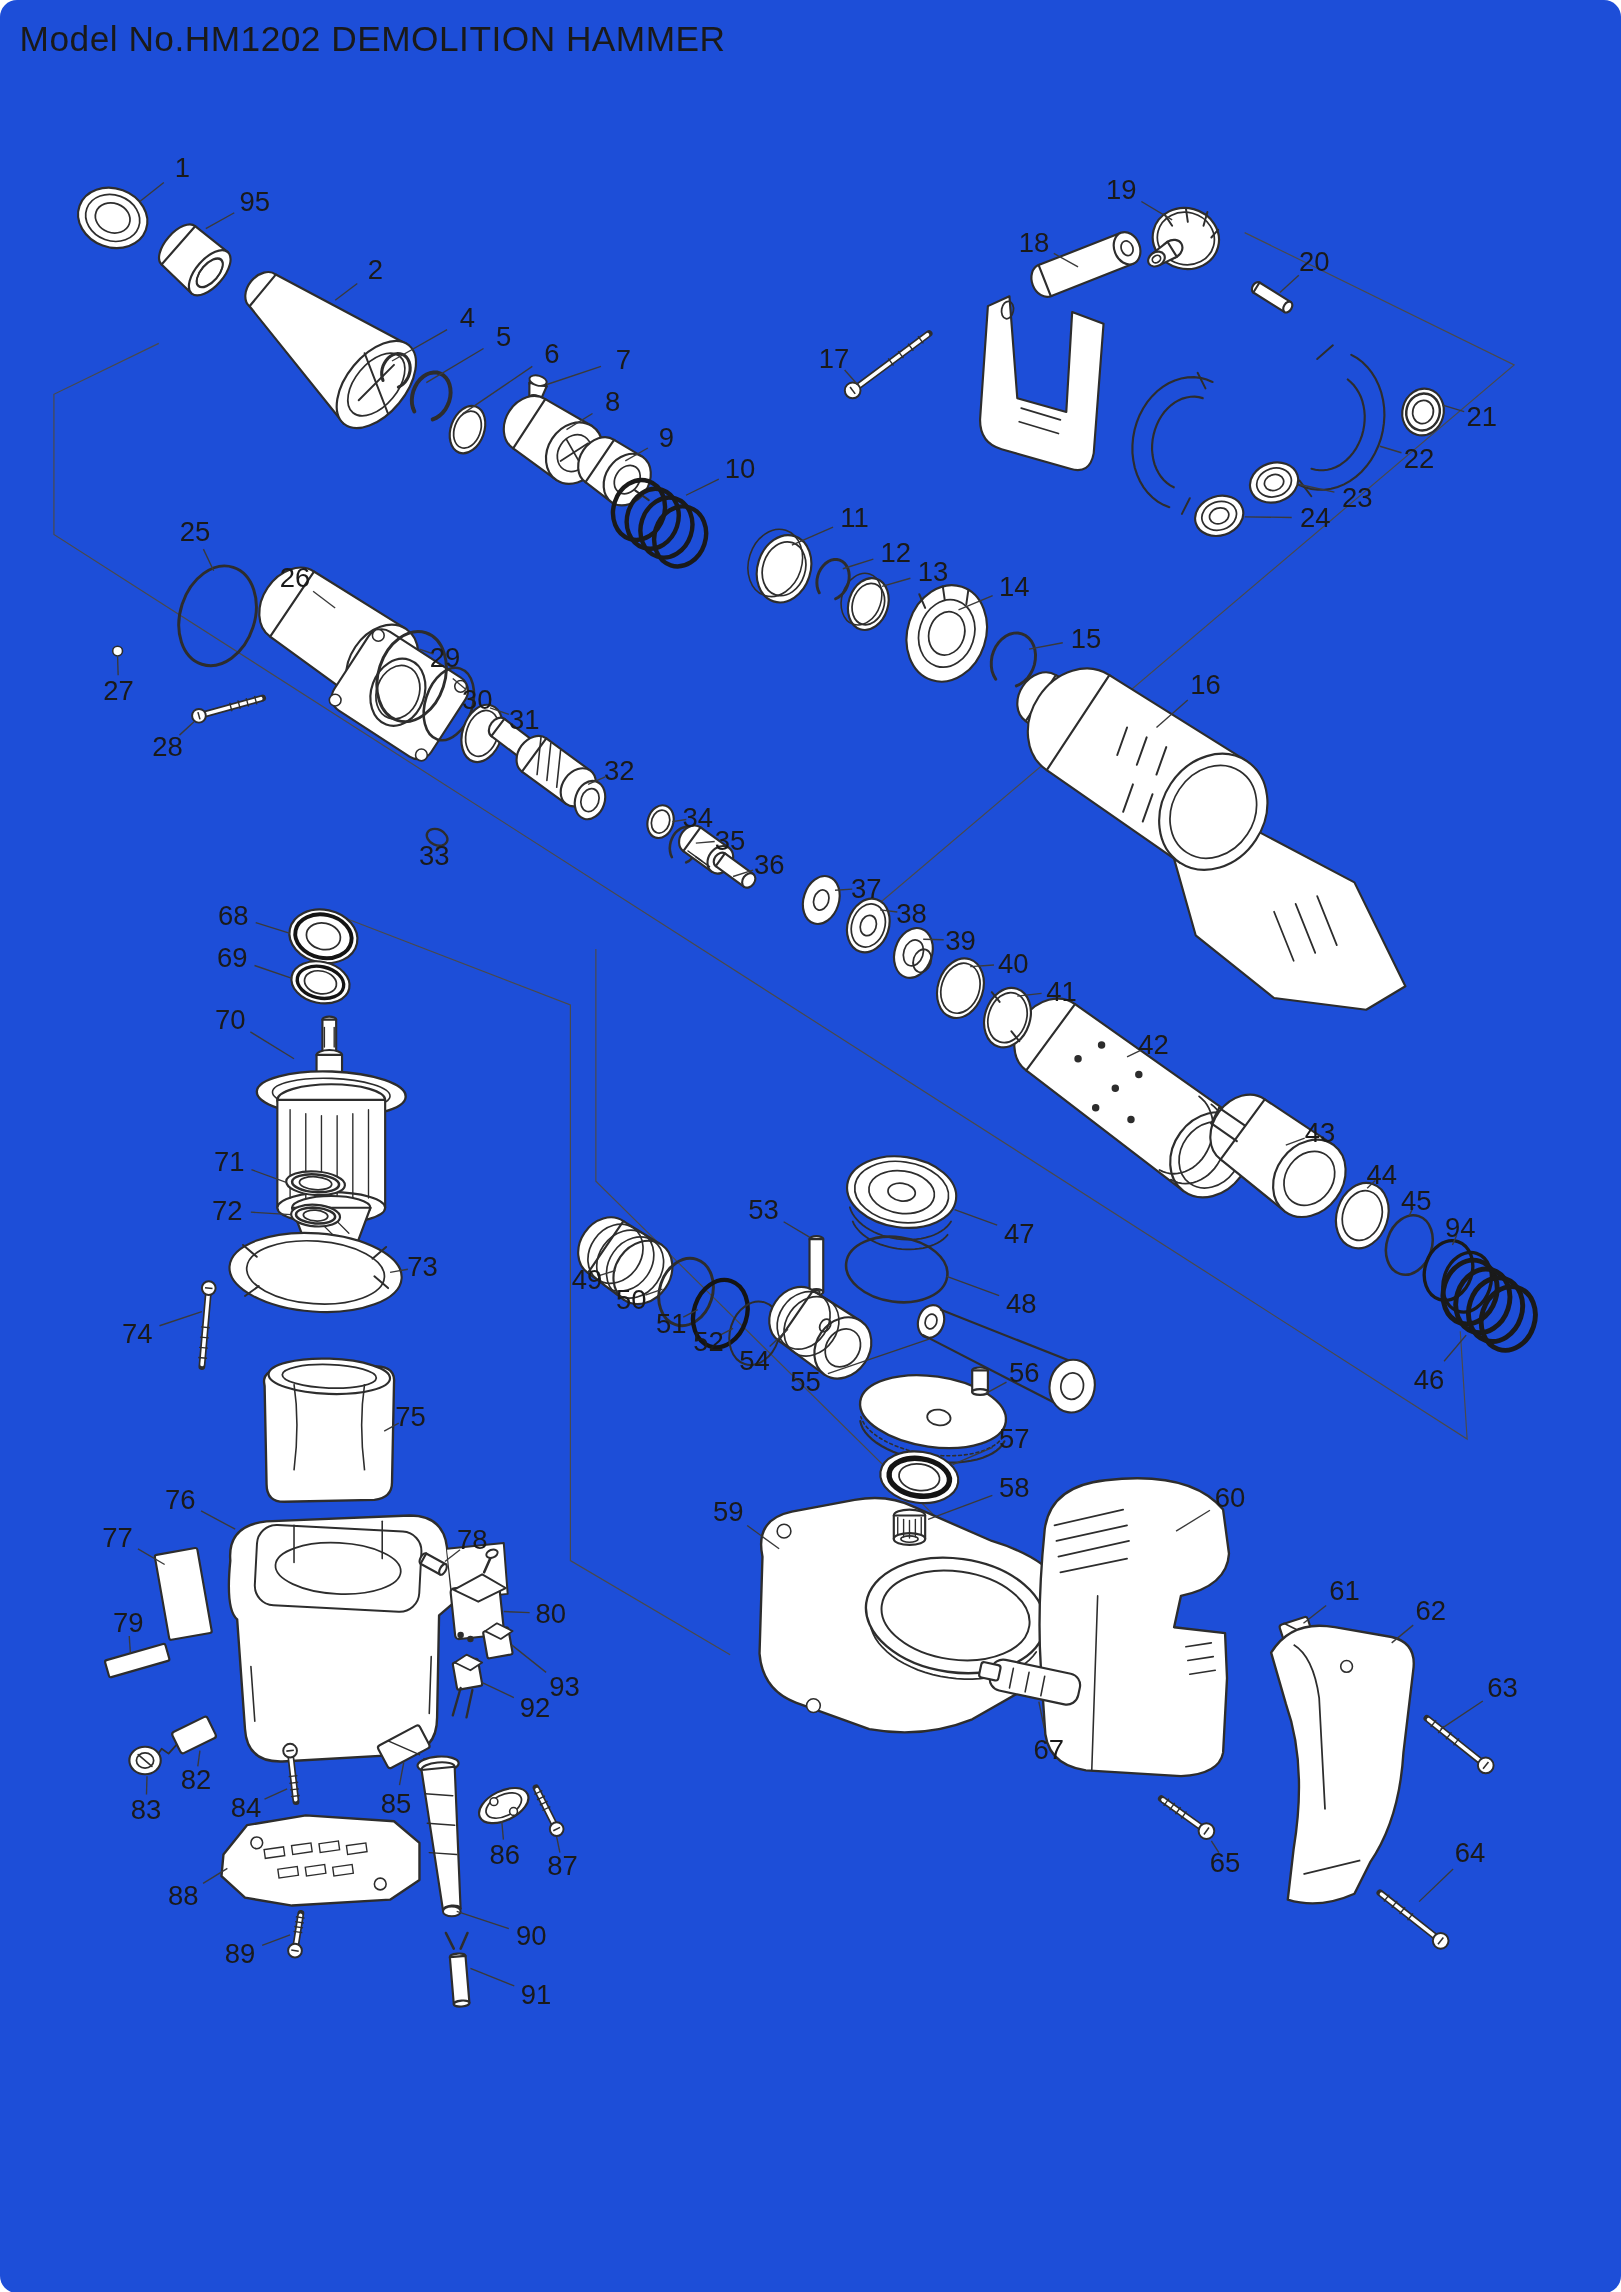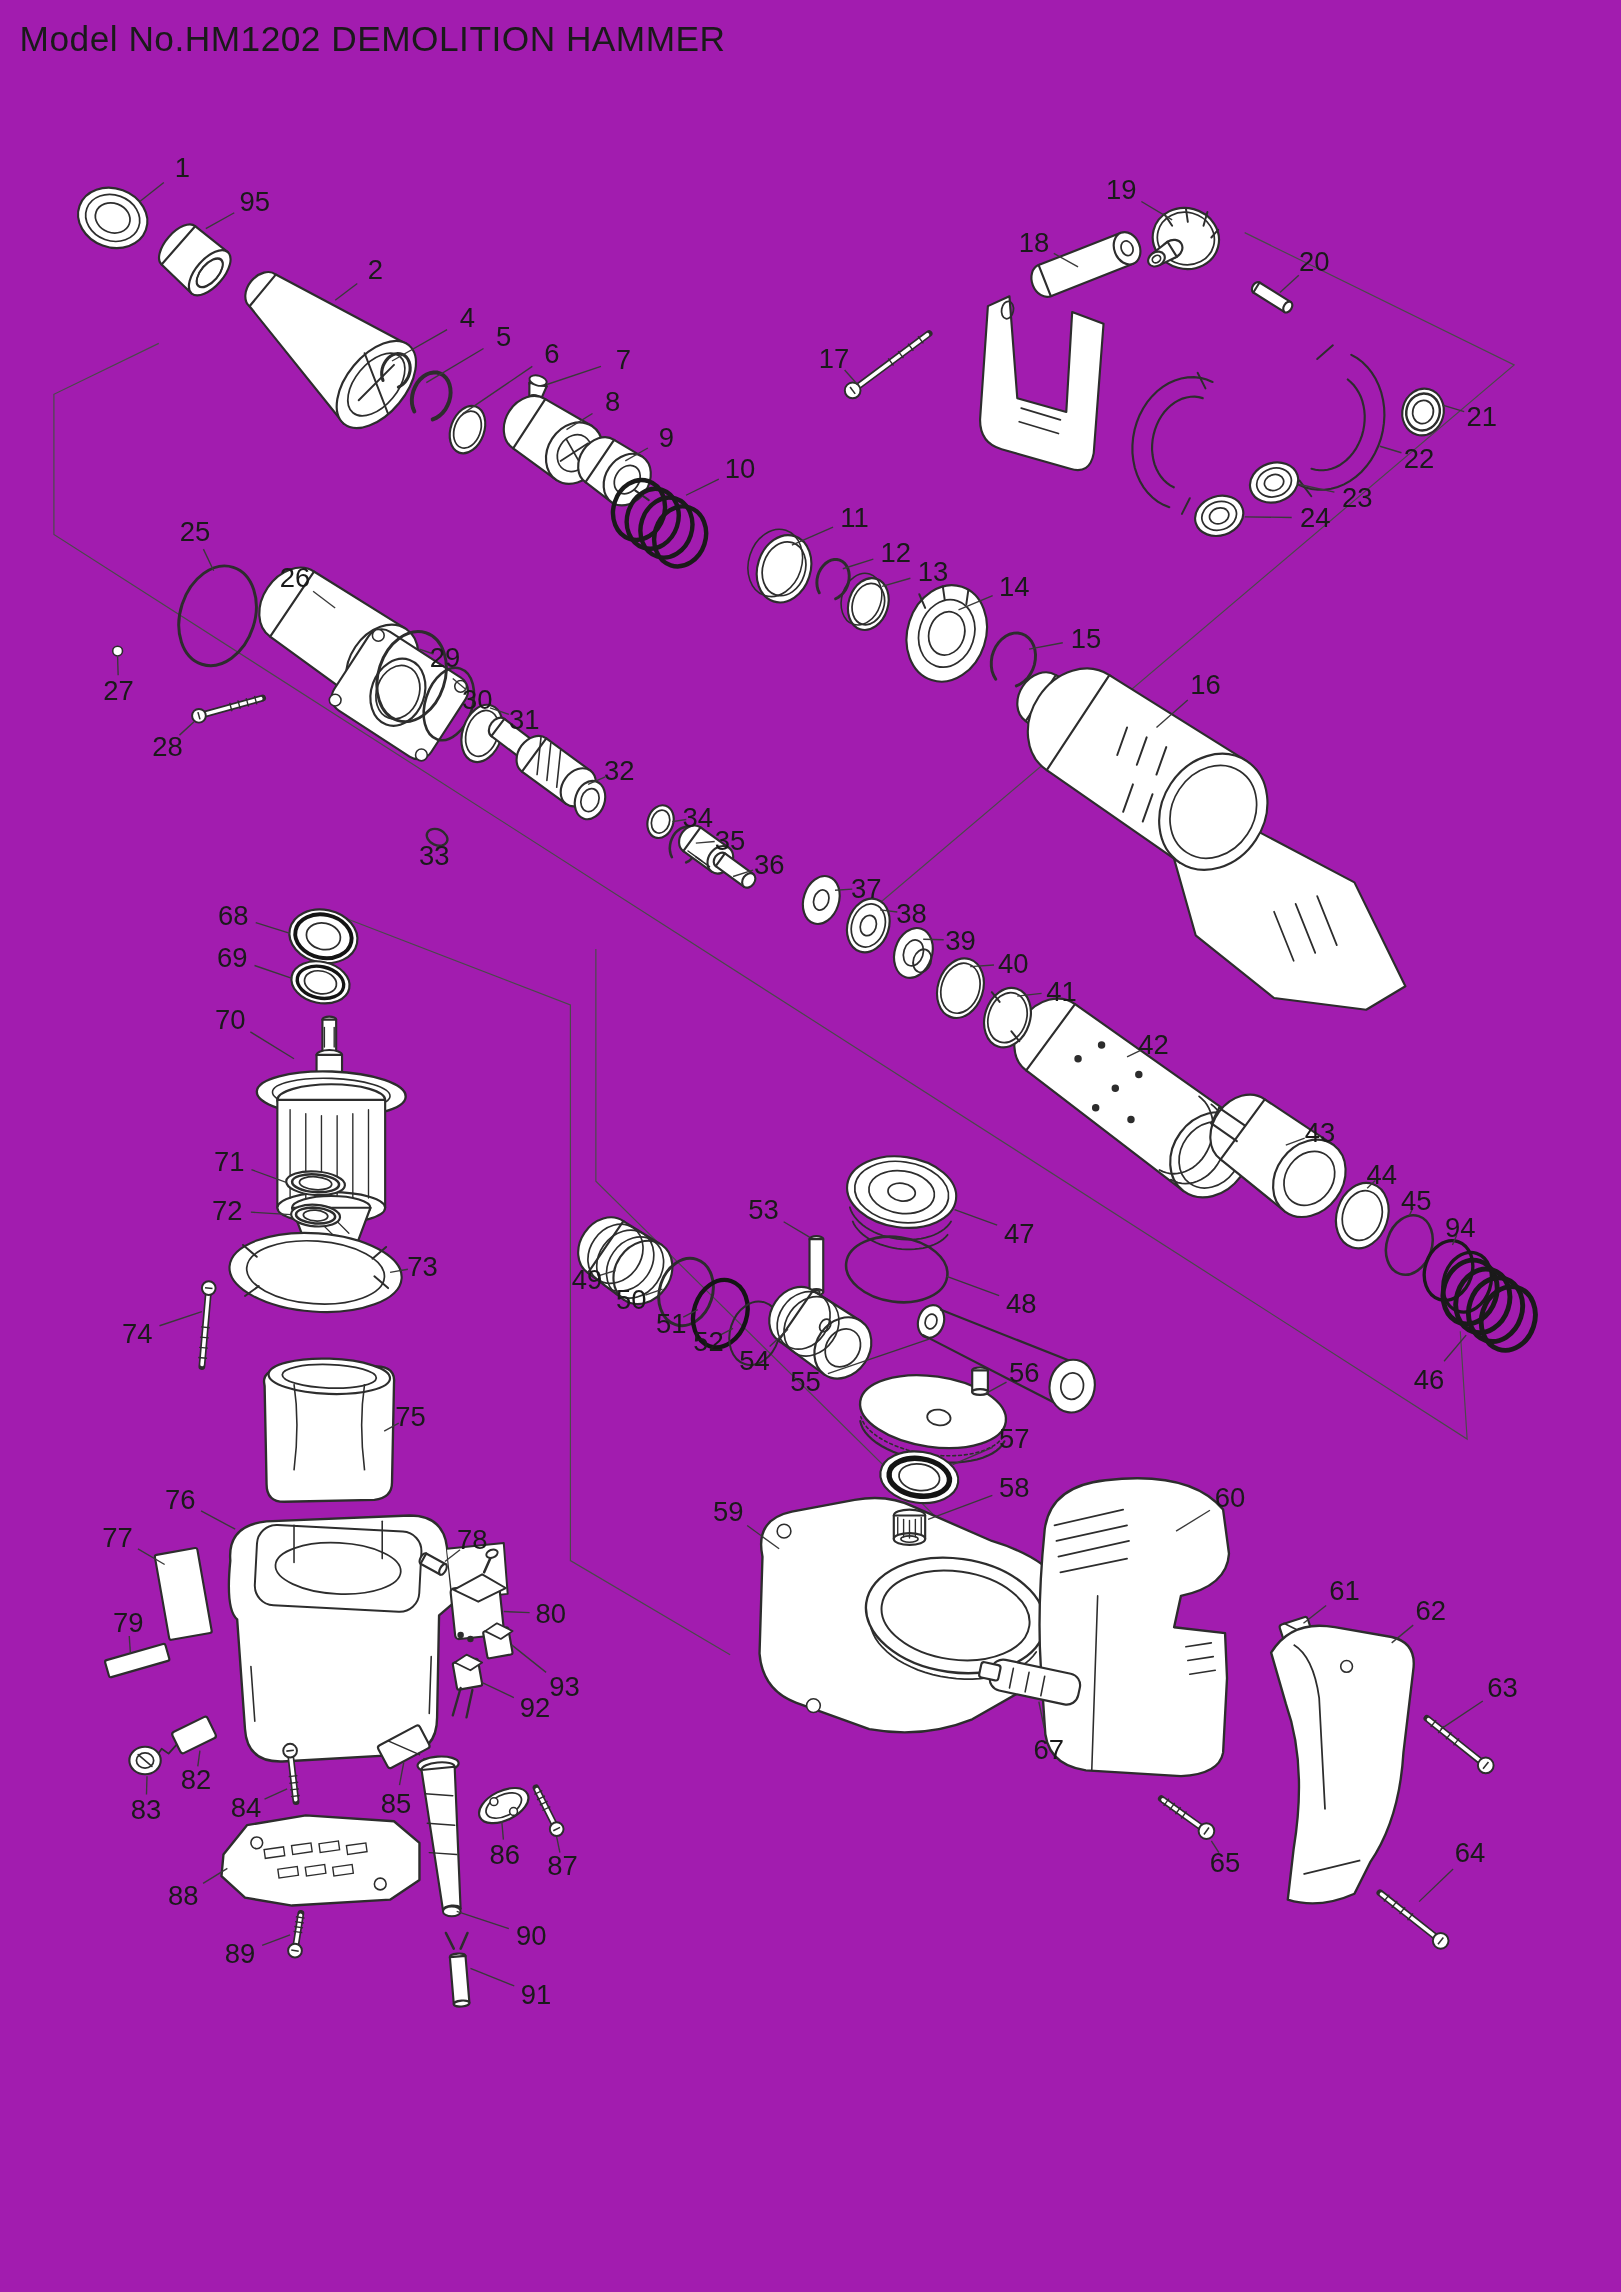--- a/index.html
+++ b/index.html
@@ -1,16 +1,16 @@
 <!DOCTYPE html>
 <html><head>
 <meta charset="utf-8">
 <style>
   html,body{margin:0;padding:0;background:#fff;}
-  #stage{position:relative;width:1621px;height:2293px;background:#a21caf;}
+  #stage{position:relative;width:1621px;height:2293px;background:#1d4ed8;border-radius:17px;}
   svg{display:block;}
   text{font-family:"Liberation Sans","DejaVu Sans",sans-serif;fill:#1a1a1a;}
   .title{font-size:36px;font-weight:500;letter-spacing:.5px;}
   .plbl{font-size:28px;}
 </style>
 </head>
 <body>
 
 <div id="stage">
   <svg id="svg" width="1621" height="2293" viewBox="0 0 1654 2339" xmlns="http://www.w3.org/2000/svg">

